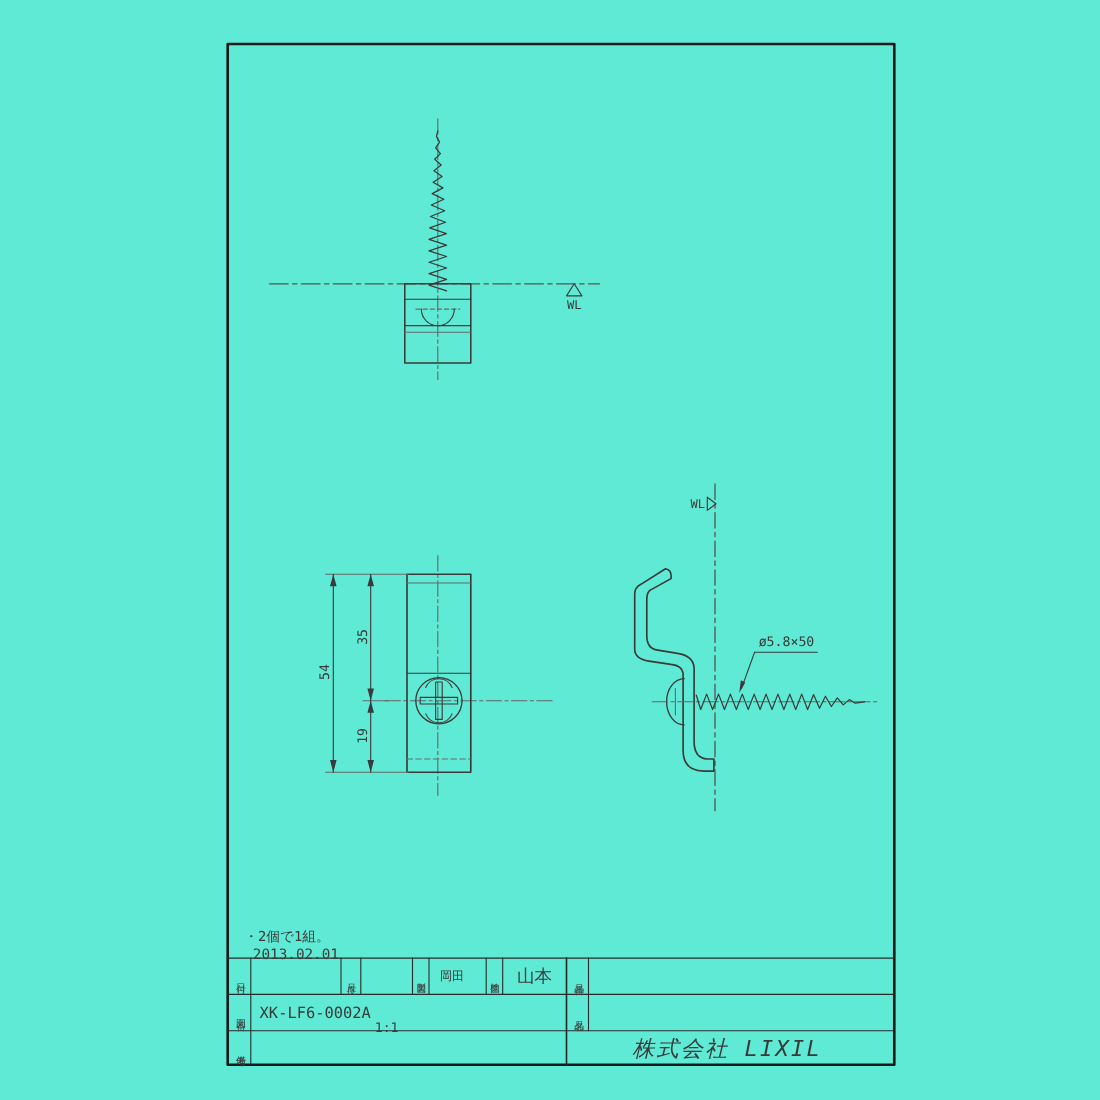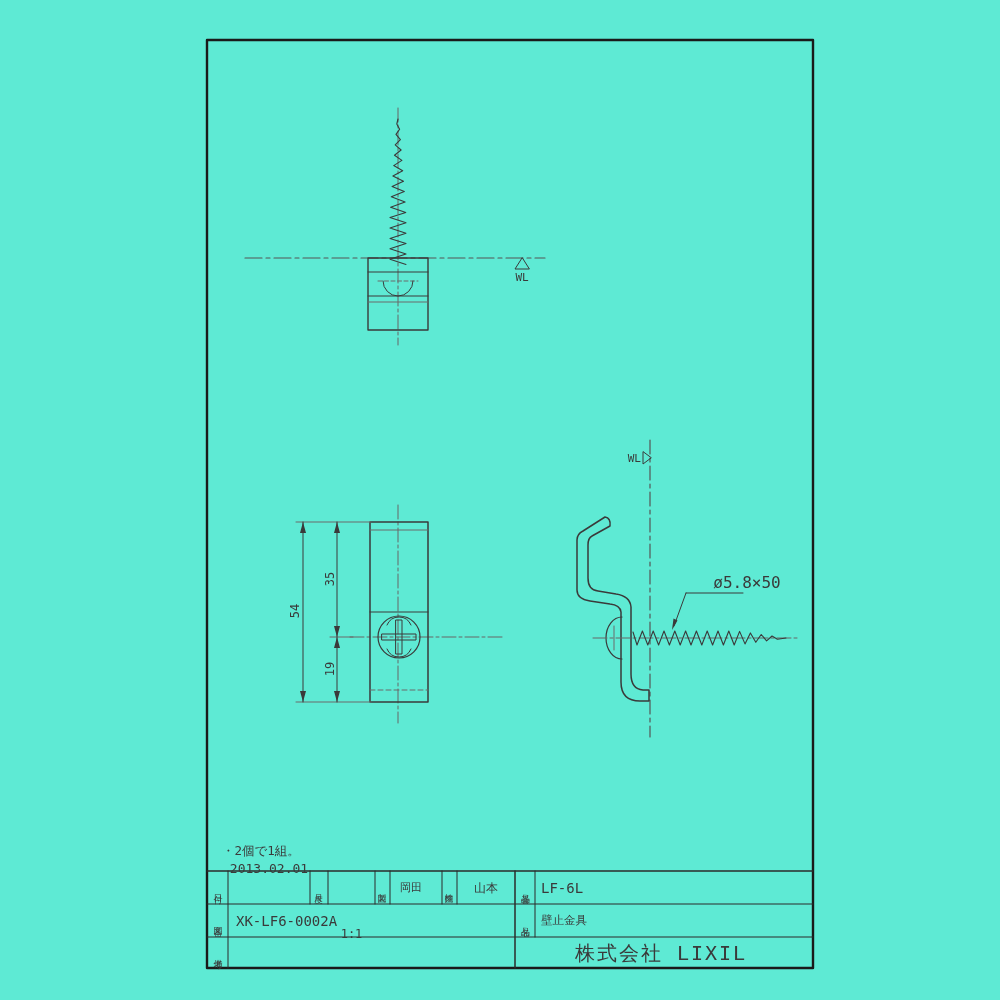--- a/index.html
+++ b/index.html
@@ -136,46 +136,44 @@
         <line x1="686" y1="593" x2="674" y2="626"></line>
       </g>
       <polygon points="672,630 677.5,620.5 673.5,618.5" fill="#3a3a3a" stroke="none"></polygon>
     </g>
   </svg>
 
   <div class="txt" style="left:508px;top:270px;width:28px;height:14px;font-size:11px;">WL</div>
 
   <div class="txt right" style="left:616px;top:451px;width:25px;height:14px;font-size:11px;">WL</div>
 
-  <div class="txt" style="left:684px;top:576px;width:62px;height:14px;font-size:16px;margin-left:32px;">ø5.8×50</div>
+  <div class="txt" style="left:684px;top:576px;width:62px;height:14px;font-size:12px;">ø5.8×50</div>
 
   <div class="txt rot" style="left:281px;top:604px;width:28px;height:14px;font-size:12px;">54</div>
   <div class="txt rot" style="left:316px;top:572px;width:28px;height:14px;font-size:12px;">35</div>
   <div class="txt rot" style="left:316px;top:662px;width:28px;height:14px;font-size:12px;">19</div>
 
   <div class="txt left" style="left:222px;top:843px;width:200px;height:16px;font-size:12.5px;">・2個で1組。</div>
 
   <div class="vlabel" style="left:207px;top:871px;width:21px;height:33px;font-size:9px;">日付</div>
   <div class="txt" style="left:228px;top:852px;width:82px;height:33px;font-size:13px;">2013.02.01</div>
 
   <div class="vlabel" style="left:310px;top:871px;width:18px;height:33px;font-size:8.5px;">尺度</div>
   <div class="txt" style="left:328px;top:917px;width:47px;height:33px;font-size:12px;border-radius:16px;">1:1</div>
 
   <div class="vlabel" style="left:375px;top:871px;width:15px;height:33px;font-size:8.5px;">製図</div>
   <div class="txt" style="left:390px;top:871px;width:42px;height:33px;font-size:11px;">岡田</div>
 
   <div class="vlabel" style="left:442px;top:871px;width:15px;height:33px;font-size:8.5px;">検図</div>
-  <div class="txt" style="left:457px;top:871px;width:58px;height:33px;font-size:12px;">山本</div>
+  <div class="txt" style="left:457px;top:871px;width:58px;height:33px;font-size:16px;">山本</div>
 
   <div class="vlabel" style="left:515px;top:871px;width:20px;height:33px;font-size:9px;">品番</div>
-  <div class="txt left" style="left:541px;top:871px;width:260px;height:33px;font-size:14px;">LF-6L</div>
 
   <div class="vlabel" style="left:207px;top:904px;width:21px;height:33px;font-size:9px;">図番</div>
   <div class="txt left" style="left:236px;top:904px;width:270px;height:33px;font-size:14px;">XK-LF6-0002A</div>
 
   <div class="vlabel" style="left:515px;top:904px;width:20px;height:33px;font-size:9px;">品名</div>
-  <div class="txt left" style="left:541px;top:904px;width:260px;height:33px;font-size:11.5px;">壁止金具</div>
 
   <div class="vlabel" style="left:207px;top:937px;width:21px;height:31px;font-size:9px;">備考</div>
   <div class="txt left" style="left:236px;top:937px;width:270px;height:31px;font-size:11px;"></div>
 
-  <div class="txt" style="left:515px;top:937px;width:292px;height:31px;font-size:20px;letter-spacing:2px;">株式会社 LIXIL</div>
+  <div class="txt" style="left:515px;top:937px;width:292px;height:31px;font-size:20px;letter-spacing:2px;font-style:italic;">株式会社 LIXIL</div>
 </div>
 
 </body></html>

